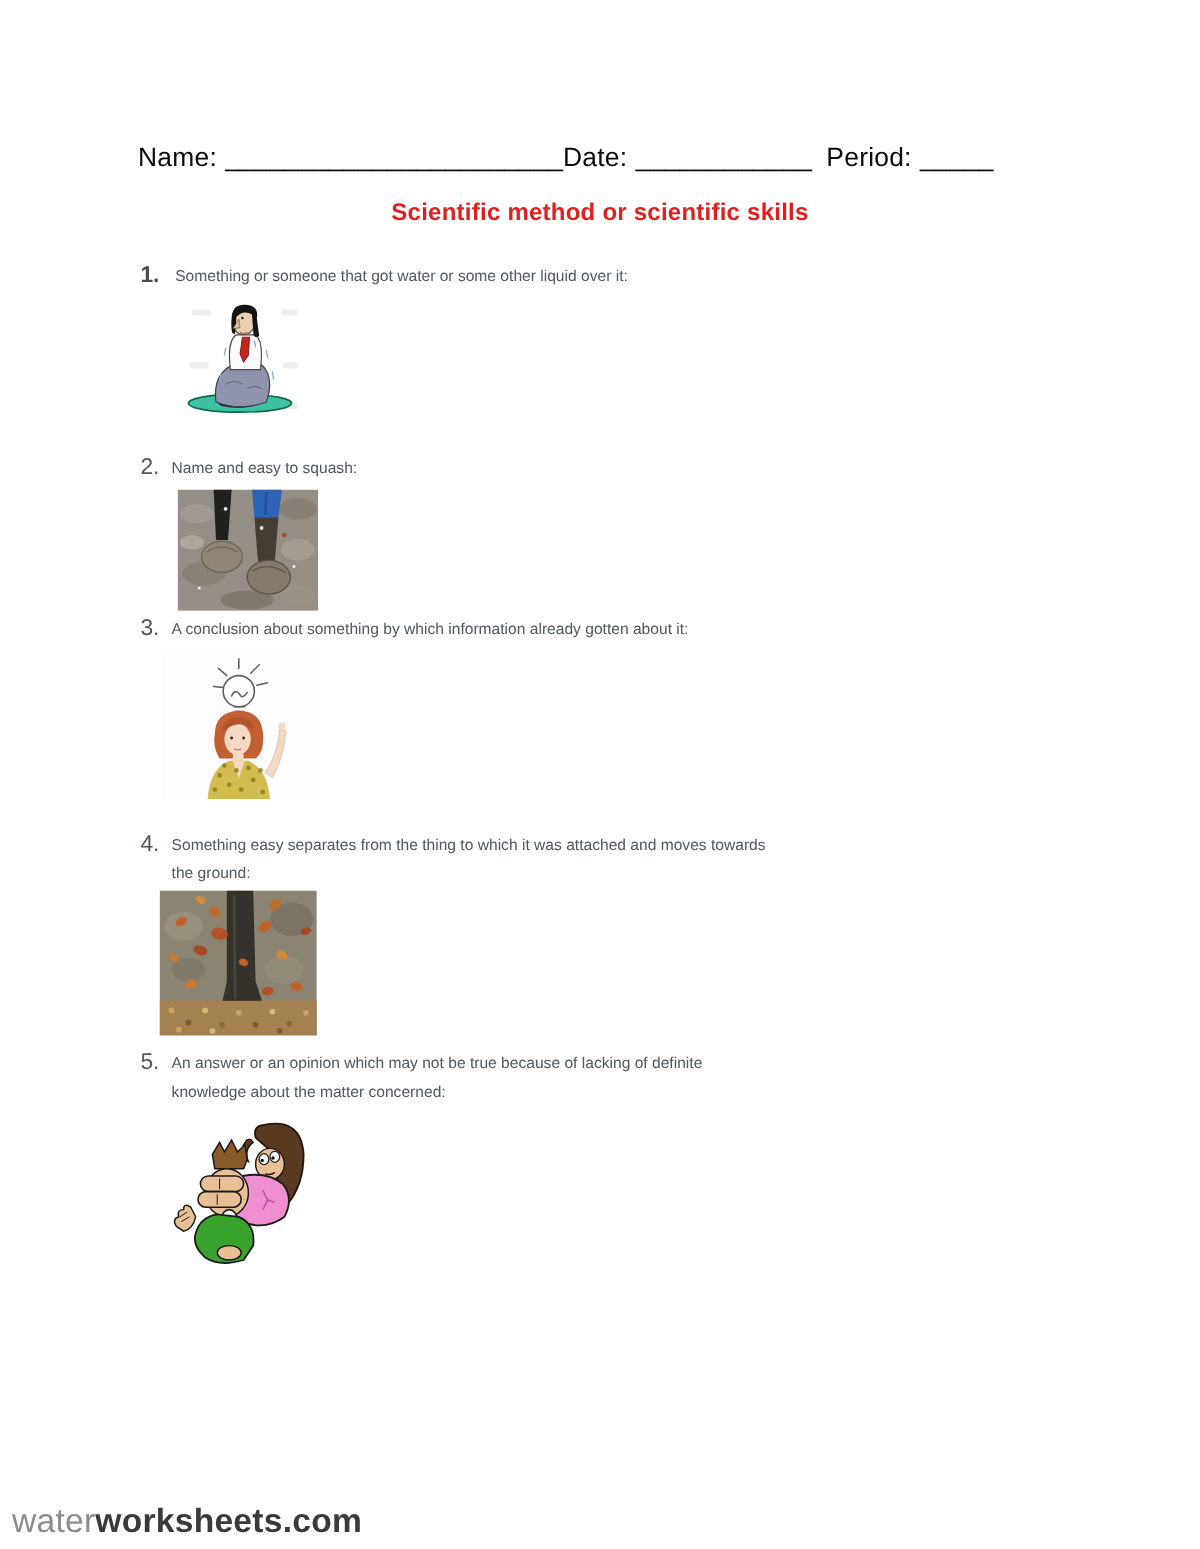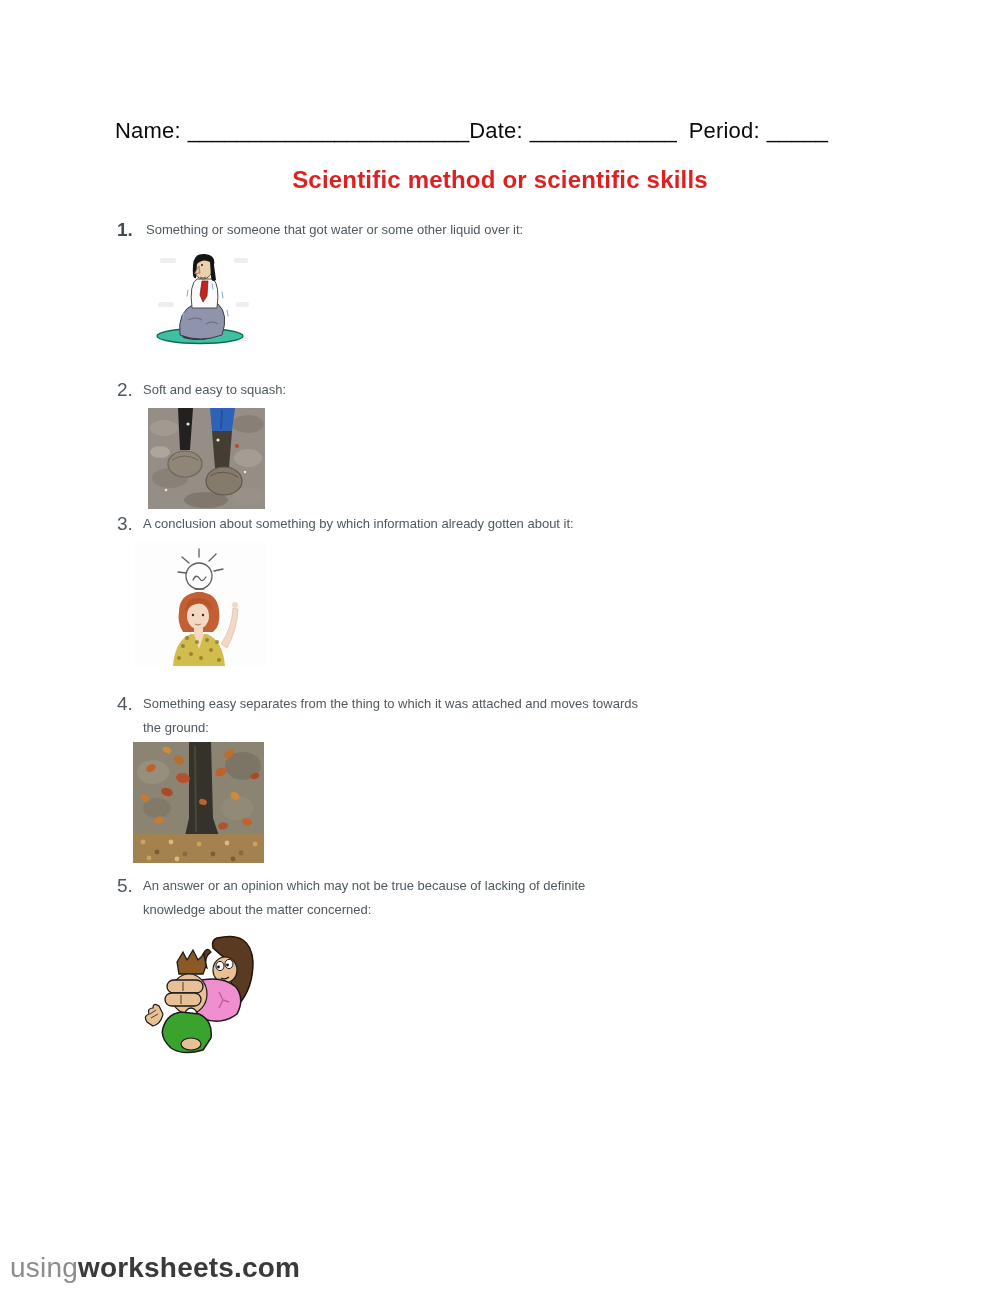--- a/index.html
+++ b/index.html
@@ -19,21 +19,21 @@
     letter-spacing: 0.2px;
   }
   .hdr-label { margin-right: 7px; }
   .hdr-blank { letter-spacing: 0; }
   .hdr-blank.date { margin-right: 12px; }
 
   
   .title {
     position: absolute; left: 0; right: 0; top: 166px;
     text-align: center;
-    font-size: 24px; font-weight: 700; color: #e02020;
+    font-size: 20px; font-weight: 700; color: #e02020;
     letter-spacing: 0.2px;
   }
 
   
   .question { position: absolute; left: 117px; }
   .q1 { top: 218px; } .q2 { top: 378px; } .q3 { top: 512px; }
   .q4 { top: 692px; } .q5 { top: 874px; }
   .q-row { display: flex; align-items: flex-start; }
   .q-num {
     width: 26px; flex-shrink: 0;
@@ -103,21 +103,21 @@
           <line x1="34" y1="62" x2="33" y2="68"></line>
           <line x1="77" y1="60" x2="78" y2="66"></line>
         </g>
       </svg>
     </div>
   </div>
 
   <div class="question q2">
     <div class="q-row">
       <span class="q-num">2.</span>
-      <span class="q-text">Soft and easy to squash:</span>
+      <span class="q-text">Name and easy to squash:</span>
     </div>
     <div class="q-img">
       <svg width="117" height="101" viewBox="0 0 117 101">
         <rect width="117" height="101" fill="#958e86"></rect>
         <g opacity="0.85">
           <ellipse cx="16" cy="20" rx="14" ry="8" fill="#a59d94"></ellipse>
           <ellipse cx="100" cy="16" rx="16" ry="9" fill="#867e75"></ellipse>
           <ellipse cx="22" cy="70" rx="18" ry="10" fill="#877f76"></ellipse>
           <ellipse cx="100" cy="50" rx="14" ry="9" fill="#a8a097"></ellipse>
           <ellipse cx="58" cy="92" rx="22" ry="8" fill="#7d756c"></ellipse>
@@ -269,16 +269,16 @@
         <path d="M54 88 Q58 92 62 88" fill="none" stroke="#1a1a1a" stroke-width="1"></path>
         <path d="M30 98 Q34 84 48 82 L66 84 Q80 90 78 108 L70 120 Q50 126 38 118 Q27 108 30 98 Z" fill="#3aa32e" stroke="#1a1a1a" stroke-width="1.5"></path>
         <path d="M14 92 Q10 86 16 84 Q14 78 20 78 Q20 72 26 76 L30 84 Q28 94 20 96 Z" fill="#e9c096" stroke="#1a1a1a" stroke-width="1.2"></path>
         <path d="M17 84 L23 80 M18 88 L25 84" fill="none" stroke="#1a1a1a" stroke-width="0.8"></path>
         <ellipse cx="58" cy="114" rx="10" ry="6" fill="#e9c096" stroke="#1a1a1a" stroke-width="1.2"></ellipse>
       </svg>
     </div>
   </div>
 
   <div class="footer">
-    <span class="brand-light">using</span><span class="brand-bold">worksheets.com</span>
+    <span class="brand-light">water</span><span class="brand-bold">worksheets.com</span>
   </div>
 
 </div>
 
 </body></html>

